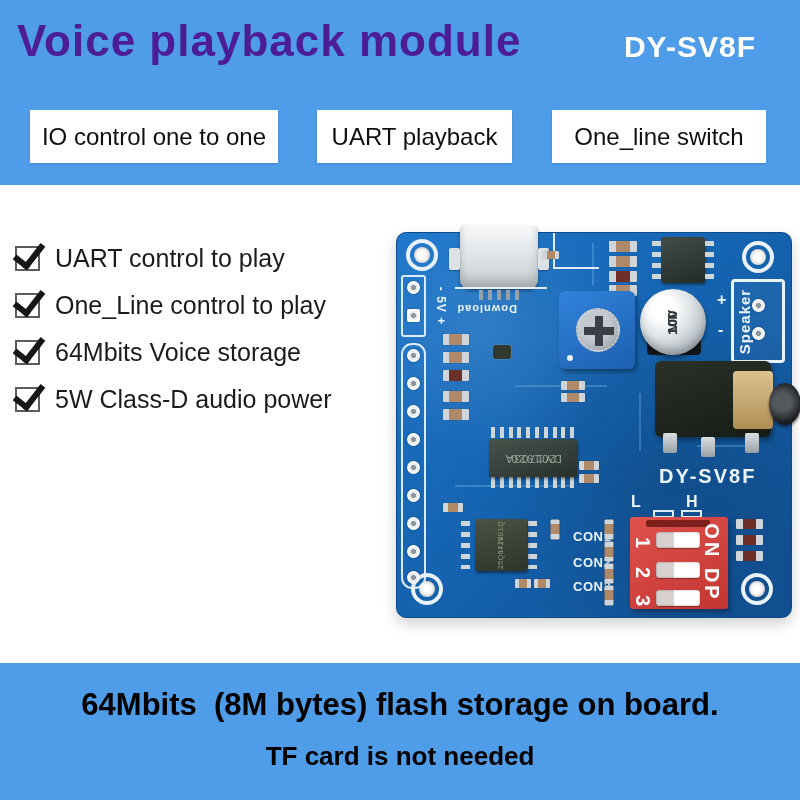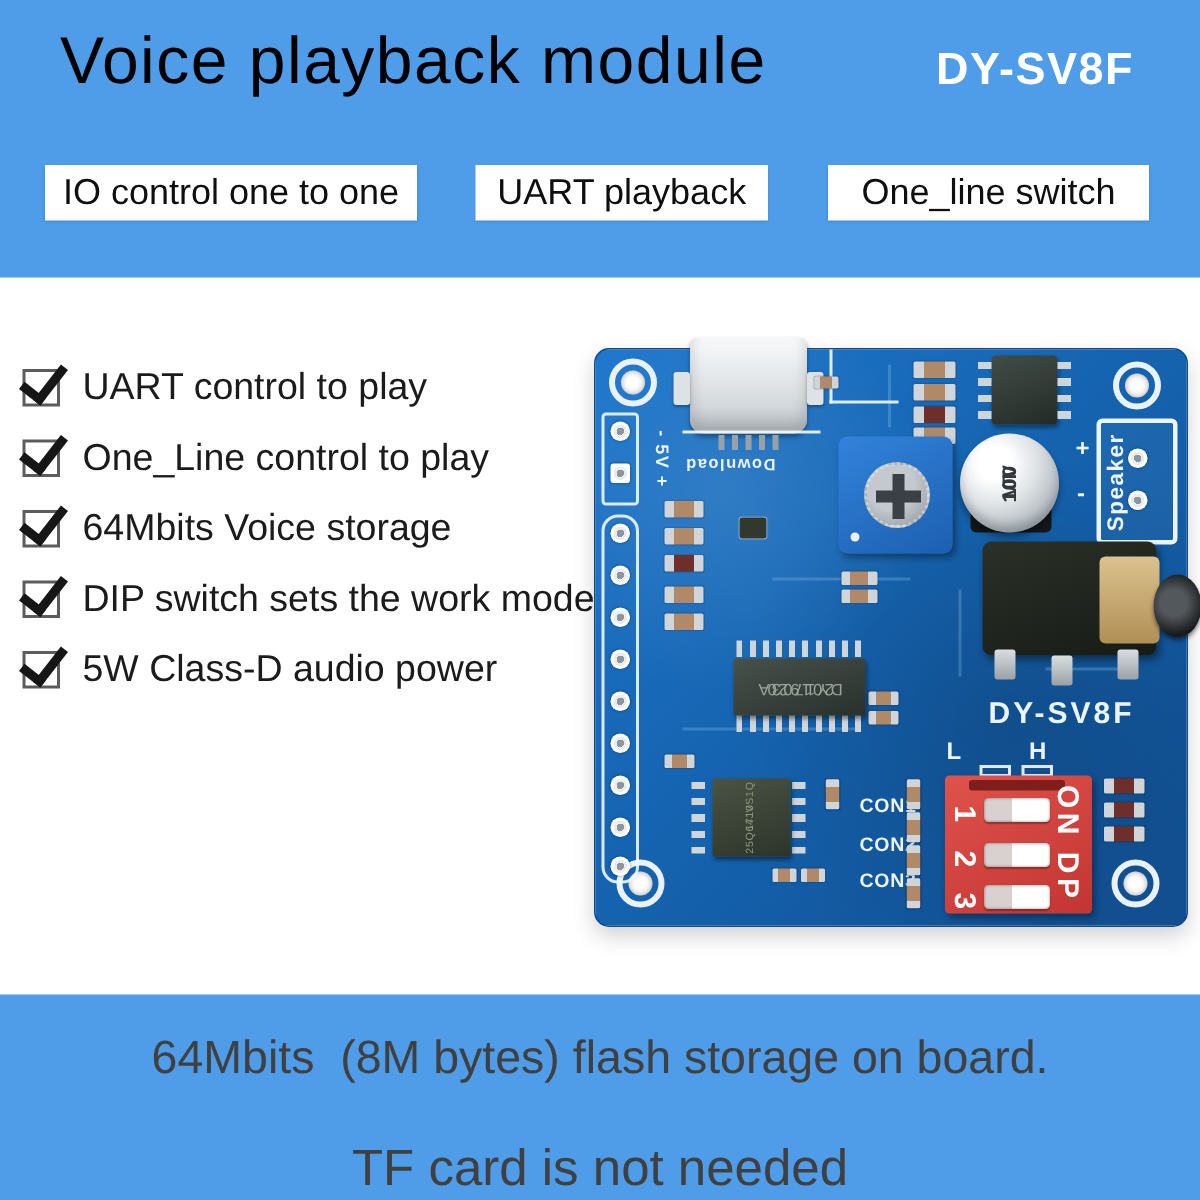--- a/index.html
+++ b/index.html
@@ -1,37 +1,37 @@
 <!DOCTYPE html>
 <html><head>
 <meta charset="utf-8">
 <style>
   * { box-sizing: border-box; margin: 0; padding: 0; }
   body { background:#fff; font-family:"Liberation Sans", sans-serif; }
   .page { position:relative; width:800px; height:800px; background:#ffffff; overflow:hidden; }
 
   
   .band-top { position:absolute; left:0; top:0; width:800px; height:185px; background:#4f9ce8; }
-  .page-title { position:absolute; left:40px; top:16px; font-size:44px; font-weight:normal; color:#000000; letter-spacing:1px; }
+  .page-title { position:absolute; left:17px; top:16px; font-size:44px; font-weight:bold; color:#4c1d95; letter-spacing:1px; }
   .model-label { position:absolute; right:44px; top:30px; font-size:30px; font-weight:bold; color:#ffffff; letter-spacing:1px; }
-  .tab { position:absolute; top:110px; height:37px; background:#ffffff; color:#0f0f0f; font-size:24px; display:flex; align-items:center; justify-content:center; box-shadow:0 1px 2px rgba(0,0,0,.15); }
+  .tab { position:absolute; top:110px; height:53px; background:#ffffff; color:#0f0f0f; font-size:24px; display:flex; align-items:center; justify-content:center; box-shadow:0 1px 2px rgba(0,0,0,.15); }
 
   
   .features { position:absolute; left:15px; top:235px; width:382px; }
   .feature-row { display:flex; align-items:center; height:47px; }
   .checkbox { position:relative; width:25px; height:25px; border:2px solid #5c5c5c; margin-right:15px; flex:0 0 auto; }
   .checkbox::after { content:""; position:absolute; left:3px; top:-10px; width:12px; height:24px;
       border-right:6px solid #161616; border-bottom:6px solid #161616; transform:rotate(38deg); }
   .feature-label { font-size:25px; color:#1b1b1b; white-space:nowrap; }
 
   
   .band-bottom { position:absolute; left:0; top:663px; width:800px; height:137px; background:#4f9ce8; }
-  .footer-line1, .footer-line2 { position:absolute; width:100%; text-align:center; color:#404040; font-weight:normal; white-space:pre-wrap; }
+  .footer-line1, .footer-line2 { position:absolute; width:100%; text-align:center; color:#000000; font-weight:bold; white-space:pre-wrap; }
   .footer-line1 { top:24px; font-size:31px; }
-  .footer-line2 { top:78px; font-size:34px;margin-top:19px; }
+  .footer-line2 { top:78px; font-size:26px; }
 
   
   .pcb { position:absolute; left:396px; top:232px; width:396px; height:386px; border-radius:10px;
       background:
         radial-gradient(circle at 22% 25%, rgba(255,255,255,.10), transparent 32%),
         radial-gradient(circle at 70% 65%, rgba(0,0,0,.14), transparent 50%),
         linear-gradient(135deg,#1d77cc 0%, #1460ab 55%, #114f91 100%);
       border:1px solid #0c4a8a; box-shadow:0 6px 14px rgba(0,0,0,.18); }
   .pcb * { position:absolute; }
   .trace { background:rgba(140,195,240,.30); }
@@ -133,24 +133,20 @@
         <span class="checkbox"></span>
         <span class="feature-label">UART control to play</span>
       </div>
     <div class="feature-row">
         <span class="checkbox"></span>
         <span class="feature-label">One_Line control to play</span>
       </div>
     <div class="feature-row">
         <span class="checkbox"></span>
         <span class="feature-label">64Mbits Voice storage</span>
-      </div>
-    <div class="feature-row">
-        <span class="checkbox"></span>
-        <span class="feature-label">DIP switch sets the work mode</span>
       </div>
     <div class="feature-row">
         <span class="checkbox"></span>
         <span class="feature-label">5W Class-D audio power</span>
       </div>
   </div>
 
   <div class="pcb">
 
     <div class="trace" style="left:195px;top:10px;width:2px;height:42px"></div>

